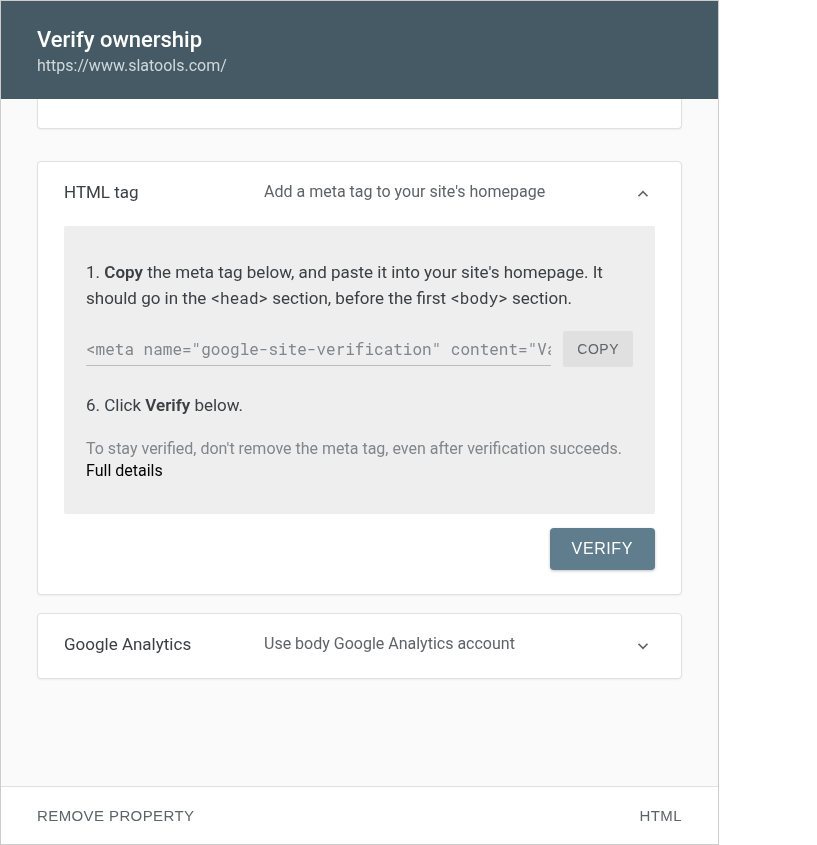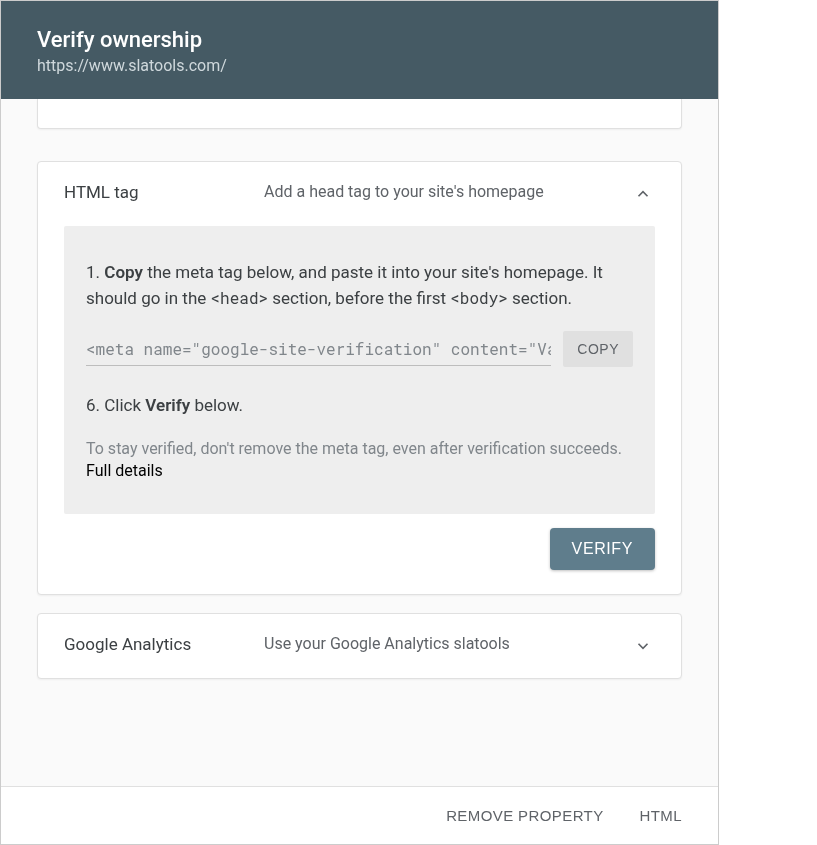--- a/index.html
+++ b/index.html
@@ -139,21 +139,21 @@
     padding: 12px 22px;
     border-radius: 4px;
     cursor: pointer;
     box-shadow: 0 1px 3px rgba(0,0,0,0.25);
   }
   .footer {
     border-top: 1px solid #e0e0e0;
     background: #fff;
     padding: 20px 36px;
     display: flex;
-    justify-content: flex-end;
+    justify-content: space-between;
     gap: 36px;
   }
   .footer button {
     background: none;
     border: none;
     font-size: 15px;
     font-weight: 500;
     letter-spacing: 0.4px;
     color: #5f6368;
     cursor: pointer;
@@ -170,21 +170,21 @@
     <div class="url">https://www.slatools.com/</div>
   </div>
 
   <div class="content">
     <div class="top-card-placeholder"></div>
 
 
     <div class="card">
       <div class="card-header">
         <div class="method-name">HTML tag</div>
-        <div class="method-desc">Add a head tag to your site's homepage</div>
+        <div class="method-desc">Add a meta tag to your site's homepage</div>
         <div class="chevron">
           <svg width="18" height="18" viewBox="0 0 24 24" fill="none" stroke="currentColor" stroke-width="2.2">
               <polyline points="6 15 12 9 18 15"></polyline>
             </svg>
         </div>
       </div>
       <div class="card-body">
         <div class="instructions-box">
 
           <p class="step">
@@ -207,21 +207,21 @@
 
         <div class="verify-row">
           <button class="verify-btn">VERIFY</button>
         </div>
       </div>
     </div>
 
     <div class="card">
       <div class="card-header">
         <div class="method-name">Google Analytics</div>
-        <div class="method-desc">Use your Google Analytics slatools</div>
+        <div class="method-desc">Use body Google Analytics account</div>
         <div class="chevron">
           <svg width="18" height="18" viewBox="0 0 24 24" fill="none" stroke="currentColor" stroke-width="2.2">
               <polyline points="6 9 12 15 18 9"></polyline>
             </svg>
         </div>
       </div>
     </div>
 
   </div>
 

